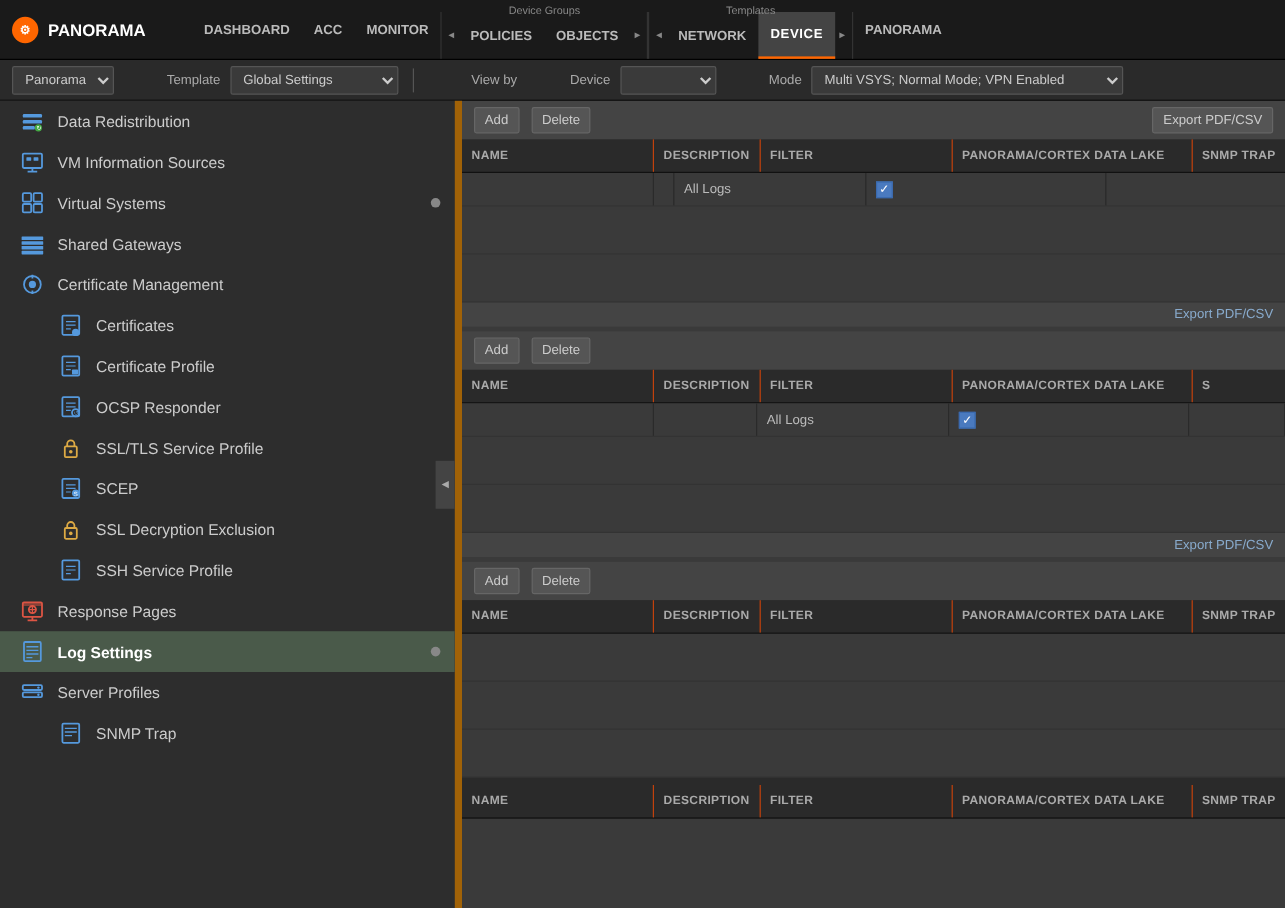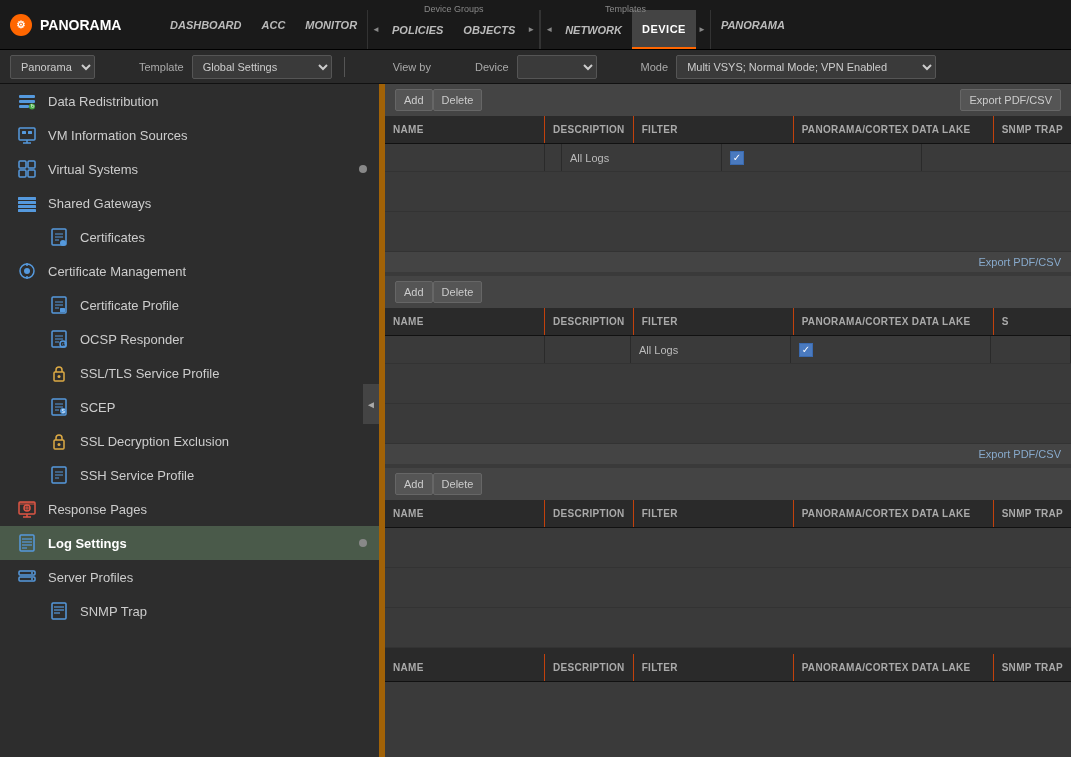--- a/index.html
+++ b/index.html
@@ -82,21 +82,20 @@
       color: #bbb;
       font-size: 11px;
       font-weight: bold;
       padding: 0 10px;
       height: 100%;
       display: flex;
       align-items: center;
       cursor: pointer;
       white-space: nowrap;
       text-transform: uppercase;
-      font-style: italic;
     }
     .nav-arrow {
       font-size: 8px;
       color: #888;
       margin: 0 2px;
     }
 
     
     .toolbar {
       background: #2a2a2a;
@@ -189,21 +188,21 @@
       background: #3a3a3a;
       overflow-y: auto;
       padding: 0;
     }
     .section-toolbar {
       background: #444;
       height: 32px;
       display: flex;
       align-items: center;
       padding: 0 10px;
-      gap: 0;
+      gap: 10px;
     }
     .section-btn {
       background: #555;
       border: 1px solid #666;
       color: #ccc;
       height: 22px;
       padding: 0 8px;
       font-size: 11px;
       cursor: pointer;
       border-radius: 2px;
@@ -365,43 +364,43 @@
         <svg width="20" height="20" viewBox="0 0 20 20" fill="none">
           <rect x="1" y="4" width="18" height="3" rx="0.5" fill="#5599dd"></rect>
           <rect x="1" y="8" width="18" height="3" rx="0.5" fill="#5599dd"></rect>
           <rect x="1" y="12" width="18" height="3" rx="0.5" fill="#5599dd"></rect>
           <rect x="1" y="16" width="18" height="3" rx="0.5" fill="#5599dd"></rect>
         </svg>
       </div>
       <span>Shared Gateways</span>
     </div>
 
+    <div class="sidebar-item">
+      <div class="sidebar-icon">
+        <svg width="20" height="20" viewBox="0 0 20 20" fill="none">
+          <circle cx="10" cy="10" r="7" fill="none" stroke="#5599dd" stroke-width="1.5"></circle>
+          <circle cx="10" cy="10" r="3" fill="#5599dd"></circle>
+          <line x1="10" y1="2" x2="10" y2="5" stroke="#5599dd" stroke-width="1.5"></line>
+          <line x1="10" y1="15" x2="10" y2="18" stroke="#5599dd" stroke-width="1.5"></line>
+        </svg>
+      </div>
+      <span>Certificate Management</span>
+    </div>
+
     <div class="sidebar-item sidebar-item-child">
       <div class="sidebar-icon">
         <svg width="20" height="20" viewBox="0 0 20 20" fill="none">
           <rect x="3" y="2" width="14" height="16" rx="1" fill="none" stroke="#5599dd" stroke-width="1.5"></rect>
           <line x1="6" y1="7" x2="14" y2="7" stroke="#5599dd" stroke-width="1"></line>
           <line x1="6" y1="10" x2="14" y2="10" stroke="#5599dd" stroke-width="1"></line>
           <line x1="6" y1="13" x2="10" y2="13" stroke="#5599dd" stroke-width="1"></line>
           <circle cx="14" cy="16" r="3" fill="#5599dd"></circle>
         </svg>
       </div>
       <span>Certificates</span>
-    </div>
-
-    <div class="sidebar-item">
-      <div class="sidebar-icon">
-        <svg width="20" height="20" viewBox="0 0 20 20" fill="none">
-          <circle cx="10" cy="10" r="7" fill="none" stroke="#5599dd" stroke-width="1.5"></circle>
-          <circle cx="10" cy="10" r="3" fill="#5599dd"></circle>
-          <line x1="10" y1="2" x2="10" y2="5" stroke="#5599dd" stroke-width="1.5"></line>
-          <line x1="10" y1="15" x2="10" y2="18" stroke="#5599dd" stroke-width="1.5"></line>
-        </svg>
-      </div>
-      <span>Certificate Management</span>
     </div>
 
     <div class="sidebar-item sidebar-item-child">
       <div class="sidebar-icon">
         <svg width="20" height="20" viewBox="0 0 20 20" fill="none">
           <rect x="3" y="2" width="14" height="16" rx="1" fill="none" stroke="#5599dd" stroke-width="1.5"></rect>
           <line x1="6" y1="7" x2="14" y2="7" stroke="#5599dd" stroke-width="1"></line>
           <line x1="6" y1="10" x2="14" y2="10" stroke="#5599dd" stroke-width="1"></line>
           <line x1="6" y1="13" x2="10" y2="13" stroke="#5599dd" stroke-width="1"></line>
           <rect x="11" y="13" width="5" height="4" rx="0.5" fill="#5599dd"></rect>

